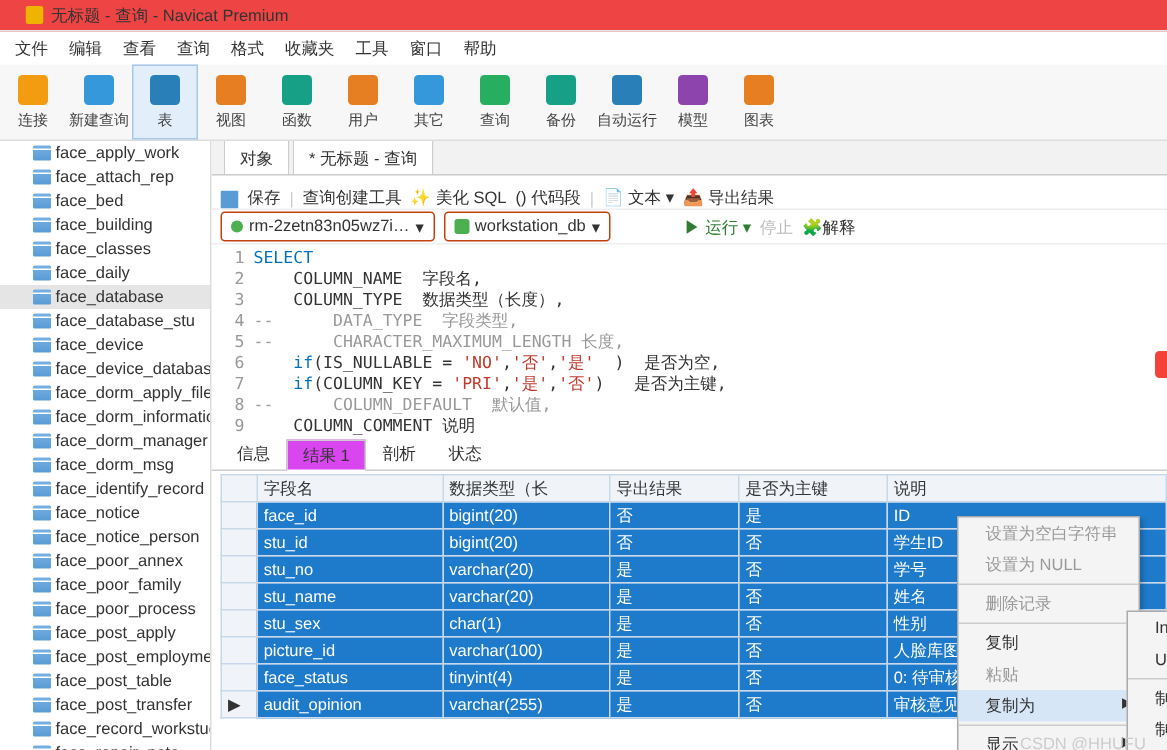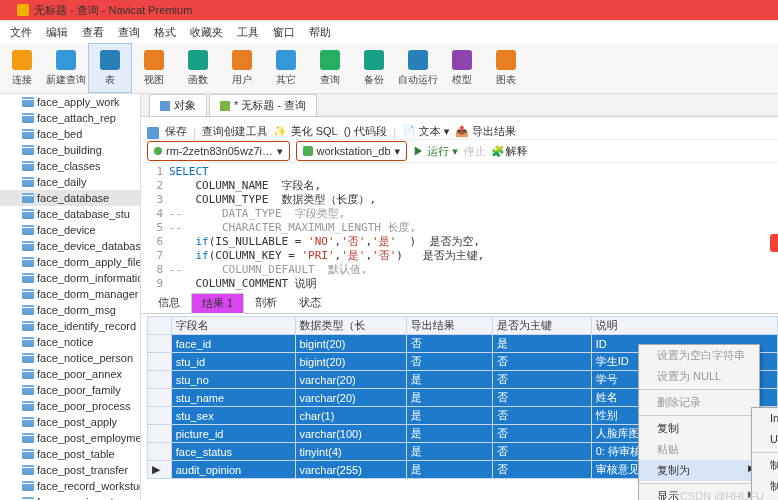--- a/index.html
+++ b/index.html
@@ -12,21 +12,21 @@
   .tbtn.selected{background:#e3eefb;border:1px solid #a6c8e6;box-sizing:border-box;}
   .tbtn .ticon{width:22px;height:22px;display:flex;align-items:center;justify-content:center;}
   .body{display:flex;height:calc(500px - 20px - 18px - 50px);}
   .sidebar{width:140px;border-right:1px solid #ddd;overflow:hidden;white-space:nowrap;}
   .sidebar .row{height:16px;display:flex;align-items:center;padding-left:22px;gap:3px;}
   .sidebar .row.sel{background:#e5e5e5;}
   .tblicon{width:12px;height:10px;background:linear-gradient(#76b0e4,#5a9bd5);border-radius:1px;flex:0 0 auto;position:relative;}
   .tblicon::before{content:"";position:absolute;top:2px;left:0;right:0;height:1px;background:#fff;}
   .main{flex:1;display:flex;flex-direction:column;overflow:hidden;position:relative;}
   .tabbar{height:22px;background:#f2f2f2;border-bottom:1px solid #ccc;display:flex;align-items:end;padding-left:8px;gap:2px;}
-  .tab{padding:3px 10px;font-size:11px;background:#fff;border:1px solid #ccc;border-bottom:none;border-top-left-radius:3px;border-top-right-radius:3px;display:flex;align-items:center;gap:4px;}
+  .tab{padding:3px 10px;font-size:11px;background:#fff;border:1px solid #ccc;border-bottom:none;border-top-left-radius:3px;border-top-right-radius:3px;display:flex;align-items:center;gap:4px;flex-direction:column;}
   .toolrow{height:22px;display:flex;align-items:flex-end;gap:6px;padding:0 6px;border-bottom:1px solid #eee;font-size:11px;}
   .toolrow .sep{color:#ccc;}
   .connrow{height:22px;display:flex;align-items:center;gap:6px;padding:0 6px;border-bottom:1px solid #eee;font-size:11px;}
   .pill{height:18px;border:1px solid #c2410c;border-radius:3px;padding:0 6px;display:flex;align-items:center;gap:4px;background:#fff;}
   .greendot{width:8px;height:8px;border-radius:50%;background:#4caf50;}
   .cylgreen{width:10px;height:10px;background:#4caf50;border-radius:2px;}
   .sql{flex:0 0 auto;font-family:Consolas,monospace;font-size:11px;padding:2px 4px;line-height:14px;display:flex;}
   .gut{width:18px;text-align:right;color:#999;padding-right:6px;}
   .code{white-space:pre;}
   .kw{color:#0070c0;}
@@ -316,21 +316,21 @@
       <div class="pill">
         <span class="greendot"></span>
         <span>rm-2zetn83n05wz7i…</span>
         <span>▾</span>
       </div>
       <div class="pill">
         <span class="cylgreen"></span>
         <span>workstation_db</span>
         <span>▾</span>
       </div>
-      <span style="color:#2e7d32;">▶ <span>运行 ▾</span></span>
+      <span style="color:#2e7d32;margin-left:43px;">▶ <span>运行 ▾</span></span>
       <span style="color:#bbb;">停止</span>
       <span>🧩<span>解释</span></span>
     </div>
 
     <div class="sql">
       <div class="gut">1<br>2<br>3<br>4<br>5<br>6<br>7<br>8<br>9</div>
       <div class="code"><span class="kw">SELECT</span>
     COLUMN_NAME  字段名,
     COLUMN_TYPE  数据类型（长度）,
 <span class="cmt">--      DATA_TYPE  字段类型,</span>

